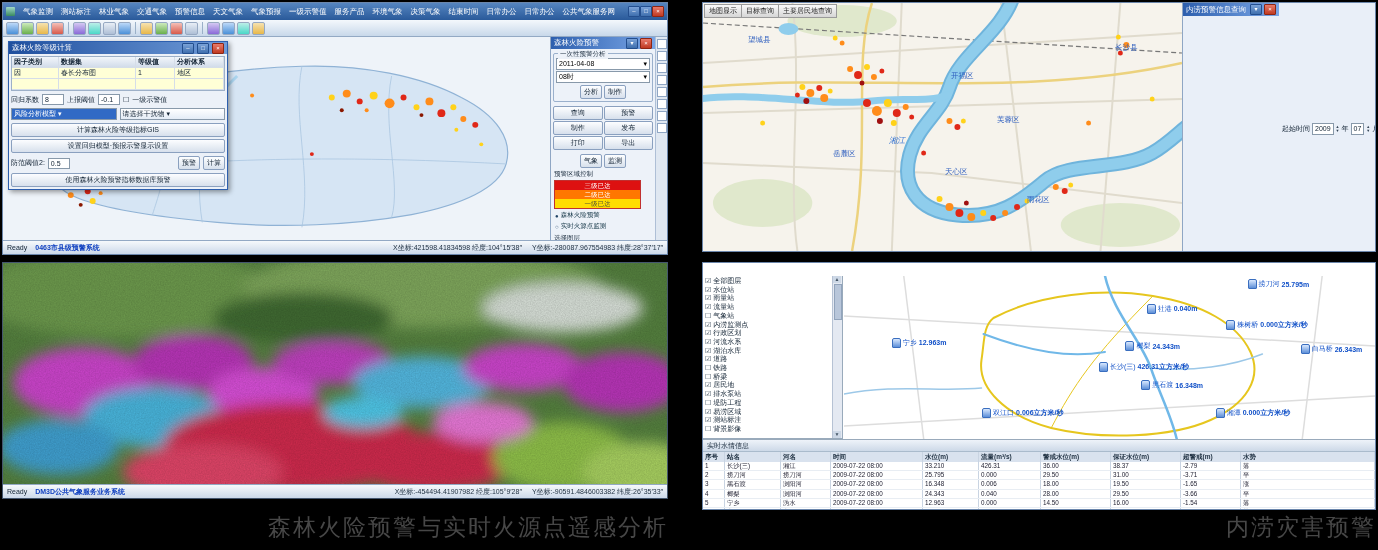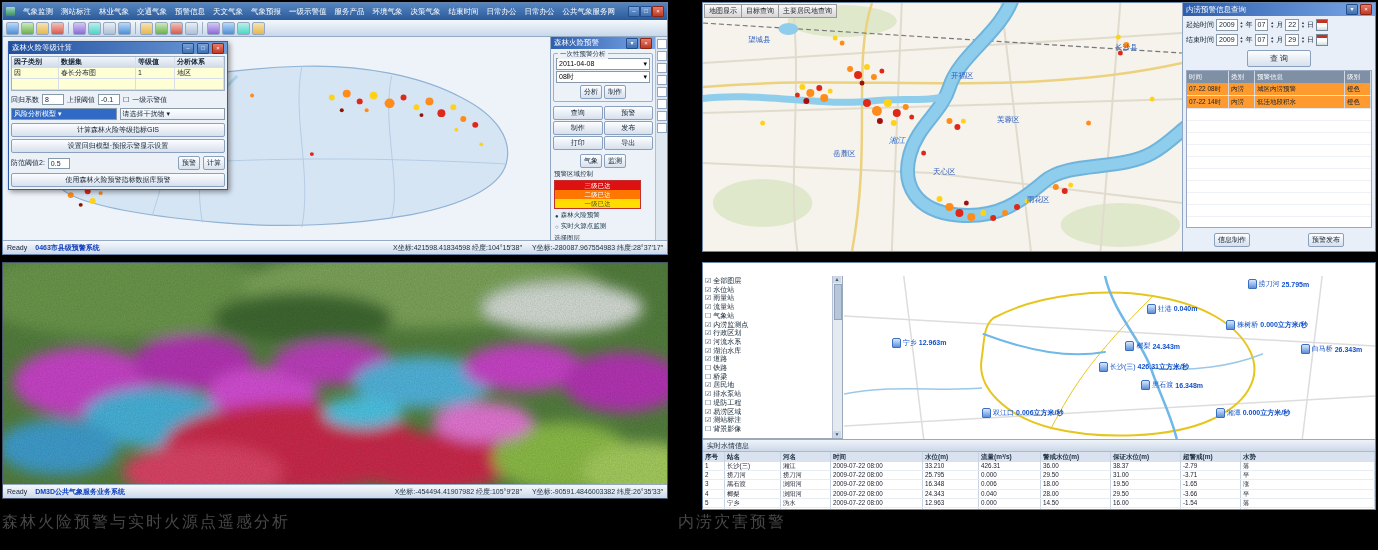--- a/index.html
+++ b/index.html
@@ -56,21 +56,21 @@
   .legend-row.l2{background:#ffdd00;color:#553;}
   .radio-row{display:flex;align-items:center;gap:2px;font-size:6.5px;margin:1px 4px;color:#134;}
   .rdo{font-size:6px;color:#246;}
   
   #panel-b{left:702px;top:2px;width:674px;height:250px;display:flex;}
   .b-map{flex:1;position:relative;background:#86efac;overflow:hidden;text-decoration:underline;}
   .b-tabs{position:absolute;top:1px;left:1px;display:flex;z-index:4;}
   .b-tab{font-size:7px;background:linear-gradient(#fafafa,#d6d6d6);border:1px solid #9a9a9a;padding:1px 4px;margin-right:-1px;color:#222;}
   .b-label{position:absolute;font-size:7.5px;color:#2f5fbf;white-space:nowrap;z-index:3;}
   .b-river-label{position:absolute;font-size:8px;color:#2f6fd0;font-style:italic;z-index:3;}
-  .b-side{width:192px;flex:none;background:#e9eff8;border-left:1px solid #8fa6c4;display:flex;flex-direction:column;font-size:7.5px;color:#123;}
+  .b-side{width:192px;flex:none;background:#e9eff8;border-left:1px solid #8fa6c4;display:flex;flex-direction:row;font-size:7.5px;color:#123;}
   .b-side-title{height:13px;background:linear-gradient(90deg,#2d5fae,#7aa6e6);color:#fff;display:flex;align-items:center;padding:0 3px;font-size:7.5px;gap:2px;flex:none;}
   .date-row{display:flex;align-items:center;gap:2px;margin:3px 3px 0;white-space:nowrap;font-size:7px;}
   .date-box{background:#fff;border:1px solid #8899aa;padding:0 2px;height:10px;line-height:10px;}
   .spin{display:inline-flex;flex-direction:column;font-size:4px;line-height:4px;color:#345;}
   .spin i{font-style:normal;}
   .cal-ico{width:10px;height:10px;border:1px solid #778899;background:linear-gradient(#fff 60%,#ccdddd);position:relative;flex:none;}
   .cal-ico::before{content:"";position:absolute;top:0;left:0;right:0;height:3px;background:#c23322;}
   .query-btn{margin:4px auto 1px;width:62px;font-size:8px;padding:2px 0;}
   .b-table{flex:1;margin:2px 3px;background:#fff;border:1px solid #98a8c0;overflow:hidden;display:flex;flex-direction:column;min-height:0;}
   .b-thead{display:flex;background:#7f8fa4;color:#fff;height:12px;line-height:12px;font-size:6.5px;flex:none;}
@@ -99,23 +99,23 @@
   .stn-ico{width:7px;height:8px;background:linear-gradient(#d8e8ff,#5d8fd8);border:1px solid #3a6ebf;border-radius:2px 2px 1px 1px;flex:none;}
   .d-table-wrap{position:absolute;left:0;top:176px;right:0;bottom:0;border-top:1px solid #99aabb;display:flex;flex-direction:column;background:#f4f6f9;}
   .d-table-title{height:11px;background:linear-gradient(#eef3f9,#cdd9e8);font-size:7px;line-height:11px;padding:0 4px;color:#234;border-bottom:1px solid #aabbcc;flex:none;}
   .d-thead{display:flex;background:#d9e2ee;height:10px;line-height:10px;font-size:6.5px;font-weight:bold;color:#234;flex:none;}
   .d-cell{padding:0 2px;border-right:1px solid #c9d4e2;overflow:hidden;white-space:nowrap;box-sizing:border-box;}
   .dc0{width:22px;flex:none;}.dc1{width:56px;flex:none;}.dc2{width:50px;flex:none;}.dc3{width:92px;flex:none;}
   .dc4{width:56px;flex:none;}.dc5{width:62px;flex:none;}.dc6{width:70px;flex:none;}.dc7{width:70px;flex:none;}
   .dc8{width:60px;flex:none;}.dc9{flex:1;}
   .d-row{display:flex;height:8.2px;line-height:8.2px;font-size:6.3px;background:#fff;border-bottom:1px solid #e8edf3;color:#223;}
   
-  .caption{position:absolute;text-align:left;color:#474747;font-size:16px;letter-spacing:2px;font-weight:500;}
+  .caption{position:absolute;text-align:right;color:#474747;font-size:23px;letter-spacing:2px;font-weight:500;}
   #cap-left{left:2px;top:512px;width:666px;}
-  #cap-right{left:678px;top:512px;width:674px;}
+  #cap-right{left:702px;top:512px;width:674px;}
 </style>
 </head>
 <body>
 
 <div class="win" id="panel-a">
   <div class="menubar">
     <span class="appico"></span>
     <span style="display:flex;">
 
     <span class="menu-item">气象监测</span>
@@ -429,21 +429,21 @@
         <circle cx="222" cy="150" r="2.5" fill="#e02818"></circle>
           <circle cx="60" cy="120" r="2.5" fill="#ffd21a"></circle>
         <circle cx="388" cy="120" r="2.5" fill="#ff8c1a"></circle>
           <circle cx="452" cy="96" r="2.5" fill="#ffd21a"></circle>
       </g>
     </svg>
     <span class="b-label" style="left:45px;top:32px;">望城县</span>
     <span class="b-label" style="left:248px;top:68px;">开福区</span>
     <span class="b-label" style="left:412px;top:40px;">长沙县</span>
     <span class="b-label" style="left:130px;top:146px;">岳麓区</span>
-    <span class="b-label" style="left:230px;top:164px;">天心区</span>
+    <span class="b-label" style="left:242px;top:164px;">天心区</span>
     <span class="b-label" style="left:294px;top:112px;">芙蓉区</span>
     <span class="b-label" style="left:324px;top:192px;">雨花区</span>
     <span class="b-river-label" style="left:186px;top:132px;">湘江</span>
   </div>
 
   <div class="b-side">
     <div class="b-side-title">
       <span>内涝预警信息查询</span>
       <span class="sp"></span>
       <span class="wbtn">▾</span>

